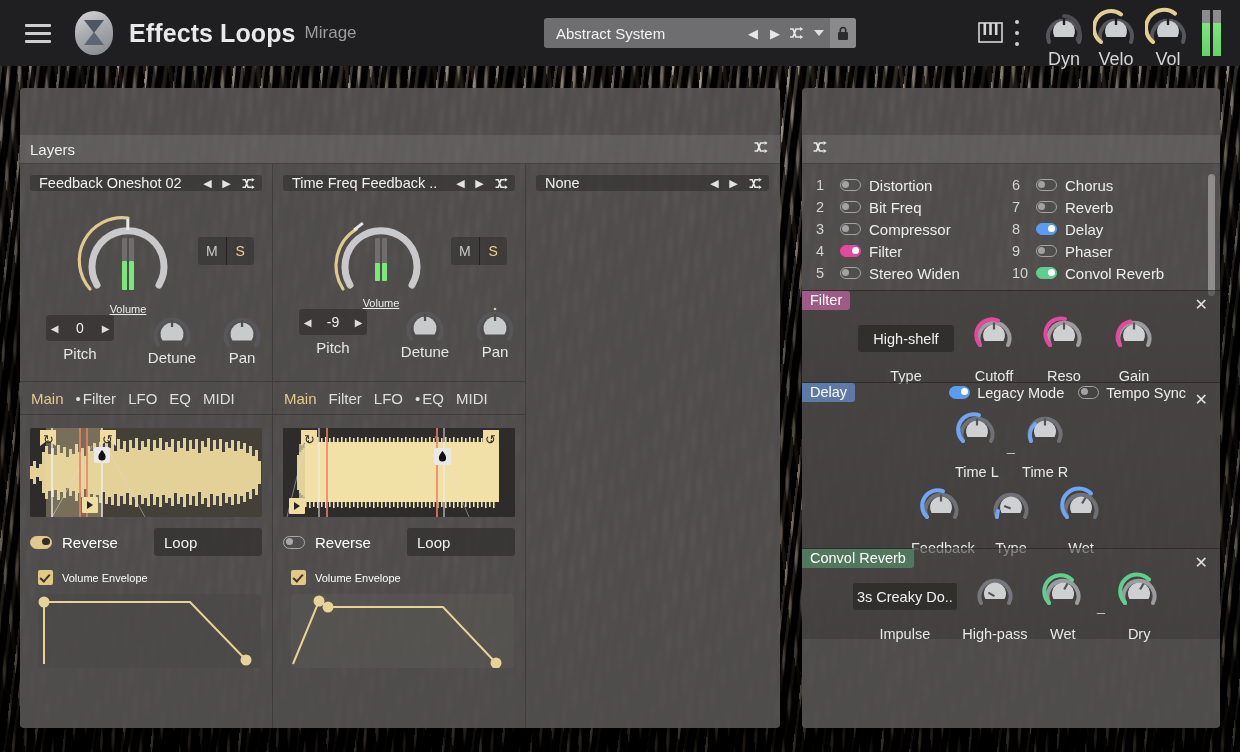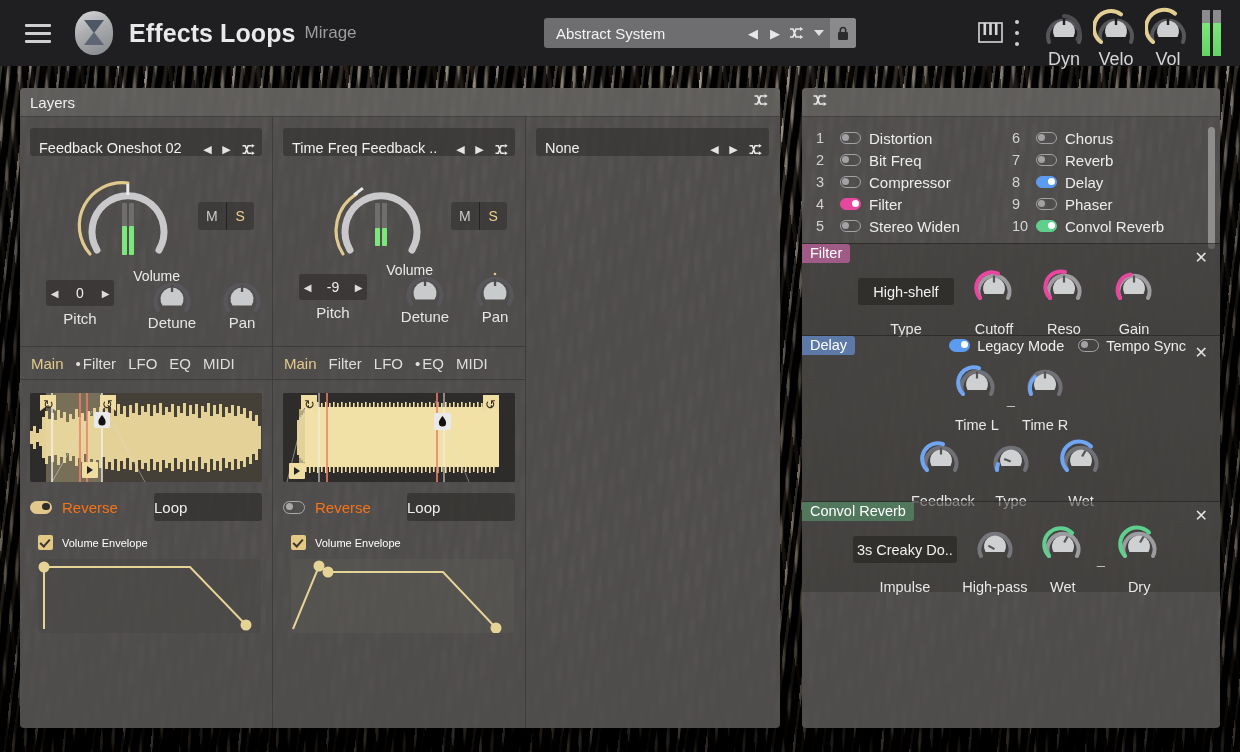--- a/index.html
+++ b/index.html
@@ -74,42 +74,42 @@
   .hknob{ position:absolute; top:6px; width:56px; text-align:center; cursor:pointer; }
   .hknob .kc{ width:46px; height:42px; margin:0 auto; position:relative; }
   .hknob .lbl{ font-size:18px; color:#d5d5d7; margin-top:1px; }
   #meter{ position:absolute; left:1202px; top:10px; width:20px; height:46px; display:flex; gap:3px; }
   #meter i{ width:8px; background:linear-gradient(180deg,#8c8c8e 0%,#8c8c8e 28%,#7ee47e 28%,#63d463 100%); display:block; }
 
   
   .panel{ position:absolute; background:rgba(92,90,88,.86);
     border-radius:4px; backdrop-filter:blur(2px); overflow:hidden; }
   .panel-head{ height:29px; display:flex; align-items:center; padding:0 10px;
-    border-bottom:1px solid rgba(0,0,0,.30); background:rgba(120,118,115,.40); }
+    border-bottom:1px solid rgba(0,0,0,.30); background:rgba(120,118,115,.40);margin-top:47px; }
   .panel-head .ttl{ font-size:15px; color:#f0f0f0; flex:1; }
   .shuffle{ cursor:pointer; }
 
   #layers{ left:20px; top:88px; width:760px; height:640px; }
   #effects{ left:802px; top:88px; width:418px; height:640px; }
 
   .lay-cols{ display:flex; height:611px; }
   .lay-col{ width:253px; border-right:1px solid rgba(0,0,0,.22); position:relative; }
   .lay-col:last-child{ border-right:none; }
 
-  .samp-sel{ margin:11px 10px 0 10px; height:28px; background:rgba(50,48,46,.62);
-    border-radius:3px; display:flex; align-items:flex-end; cursor:pointer; }
+  .samp-sel{ margin:11px 10px 0 10px; height:16px; background:rgba(50,48,46,.62);
+    border-radius:3px; display:flex; align-items:center; cursor:pointer; }
   .samp-sel .nm{ flex:1; padding-left:9px; font-size:14.5px; color:#f0f0f0;
     white-space:nowrap; overflow:hidden; }
   .samp-sel .ar{ width:19px; text-align:center; font-size:11px; color:#e3e3e3; }
   .samp-sel .sh{ width:26px; display:flex; justify-content:center; }
 
   .vol-row{ position:relative; height:118px; }
   .bigknob{ position:absolute; left:56px; top:10px; width:104px; height:98px; }
-  .bigknob .cap{ position:absolute; left:0; top:102px; width:104px; text-align:right;
-    font-size:14px; color:#ececec; }
+  .bigknob .cap{ position:absolute; left:0; top:102px; width:104px; text-align:center;
+    font-size:11px; color:#ececec;text-decoration:underline; }
   .ms{ position:absolute; left:178px; top:46px; width:56px; height:28px;
     background:rgba(52,50,48,.6); border-radius:3px; display:flex; }
   .ms div{ flex:1; display:flex; align-items:center; justify-content:center;
     font-size:14px; color:#c9c9c9; cursor:pointer; }
   .ms div+div{ border-left:1px solid rgba(0,0,0,.45); }
   .ms .on{ color:#e8d08a; }
 
   .row2{ position:relative; height:72px; }
   .stepper{ position:absolute; left:26px; top:6px; width:68px; height:26px;
     background:rgba(48,46,44,.66); border-radius:3px; display:flex; align-items:center; }
@@ -127,23 +127,23 @@
   .wavebox{ margin:13px 10px 0 10px; height:89px; background:#2e2c2a;
     border-radius:2px; position:relative; overflow:hidden; cursor:pointer; }
   .rev-row{ display:flex; align-items:center; padding:11px 10px 0 10px; gap:10px; }
   .toggle{ width:22px; height:13px; border-radius:7px; position:relative;
     border:1.6px solid #a9a9ab; cursor:pointer; flex:none; }
   .toggle i{ position:absolute; top:1px; width:7.5px; height:7.5px; border-radius:50%;
     background:#a9a9ab; }
   .toggle.off i{ left:1.5px; }
   .toggle.on{ background:#e2c98b; border-color:#e2c98b; }
   .toggle.on i{ right:1.5px; left:auto; background:#2f2d2b; }
-  .rev-row .rl{ font-size:15px; color:#f97316; }
+  .rev-row .rl{ font-size:15px; color:#ffffff; }
   .loopbtn{ margin-left:auto; width:108px; height:28px; background:rgba(48,46,44,.70);
-    border-radius:3px; display:flex; align-items:center; padding-left:0;
+    border-radius:3px; display:flex; align-items:center; padding-left:10px;
     font-size:15px; color:#efefef; cursor:pointer; }
 
   .env-head{ display:flex; align-items:center; gap:9px; padding:14px 0 0 18px; }
   .chk{ width:15px; height:15px; background:#e3c984; border-radius:2px; position:relative; cursor:pointer; }
   .chk::after{ content:""; position:absolute; left:4px; top:2px; width:4px; height:8px;
     border:solid #3a3530; border-width:0 2px 2px 0; transform:rotate(42deg); }
   .env-head .el{ font-size:11px; color:#ffffff; }
   .envbox{ margin:9px 12px 0 18px; height:74px; position:relative; }
 
   

